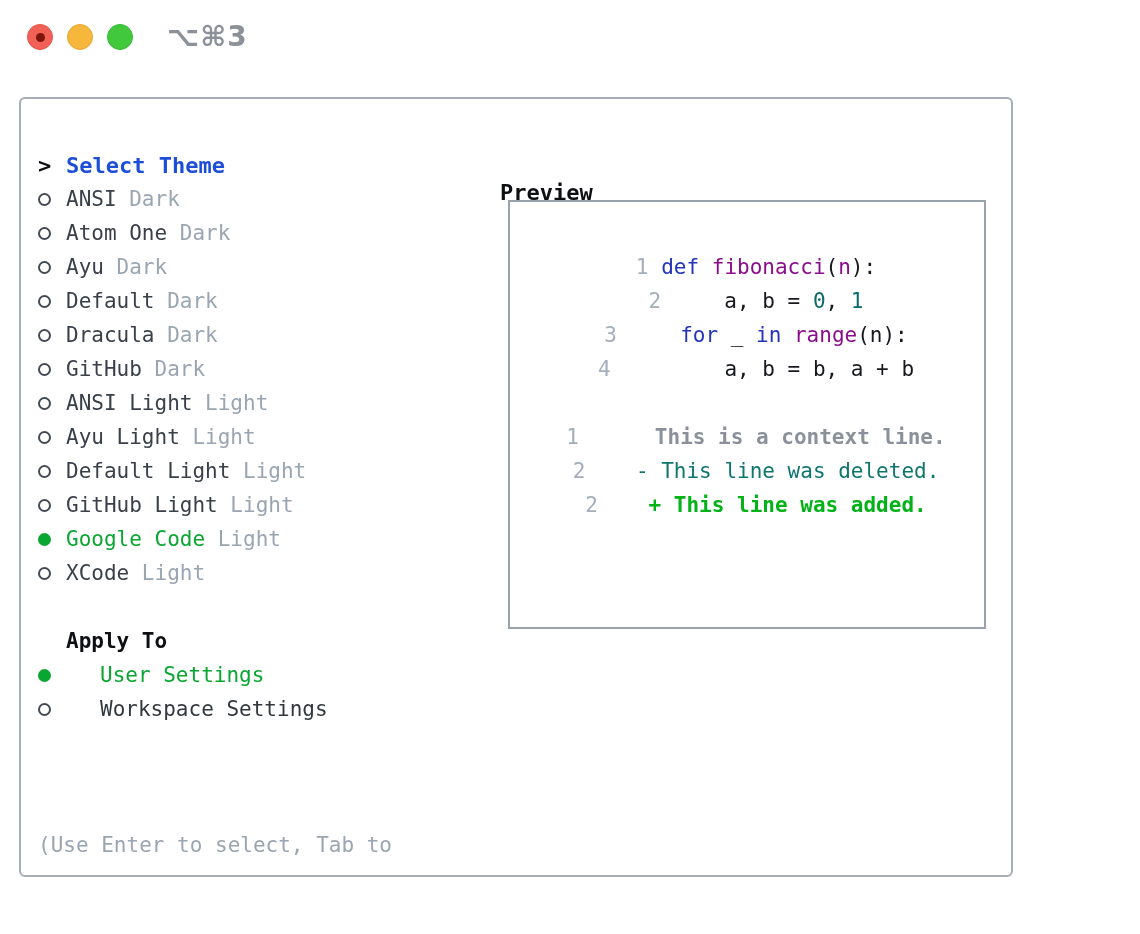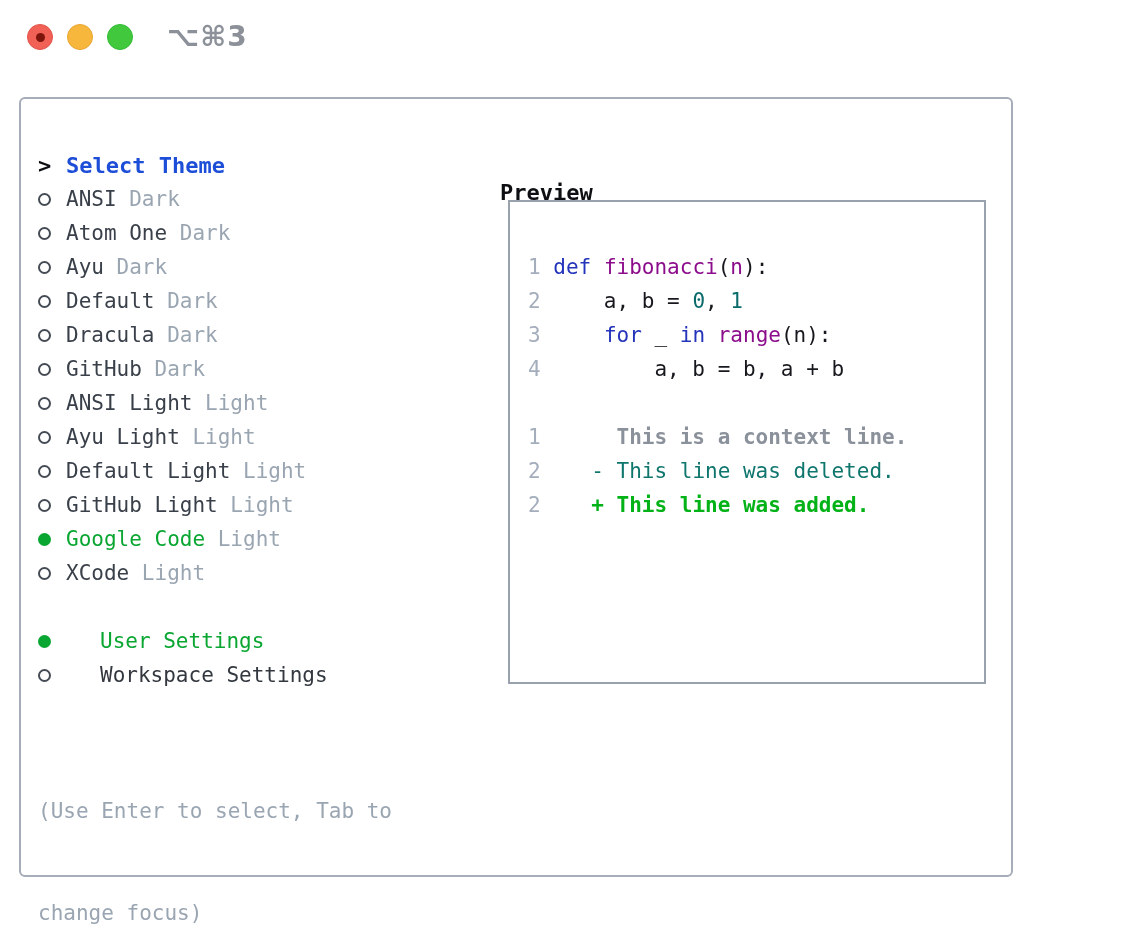--- a/index.html
+++ b/index.html
@@ -41,22 +41,22 @@
   .apply-item .name{color:#33383f;margin-left:34px;}
   .apply-item.sel .name{color:#0aa632;}
   .blank{height:34px;}
   .help{margin-top:0;color:#9aa5b2;font-size:21px;line-height:34px;white-space:pre;}
   
   .preview-header{
     position:absolute;left:500px;top:148px;height:34px;line-height:34px;
     font-weight:bold;color:#0d0f12;font-size:22px;
   }
   .preview-box{
-    position:absolute;left:508px;top:200px;width:478px;height:484px;
-    border:2px solid #99a1ad;box-sizing:border-box;background:#fff;
+    position:absolute;left:508px;top:200px;width:478px;height:429px;
+    border:2px solid #99a1ad;box-sizing:border-box;background:#fff;text-align:center;
   }
   .code-area{padding:48px 0 0 18px;font-size:21px;line-height:34px;}
   .cline{height:34px;white-space:pre;}
   .tok-lineno{color:#a4adbb;}
   .tok-plain{color:#16181d;}
   .tok-keyword{color:#2334bb;}
   .tok-function{color:#8c0d8c;}
   .tok-number{color:#0b6b6b;}
   .tok-context{color:#8b919b;font-weight:bold;}
   .tok-deleted{color:#0f766e;}
@@ -94,20 +94,24 @@
           <div class="row item"><span class="marker"><span class="radio"></span></span><span class="name">ANSI Light</span><span class="variant"> Light</span></div>
           <div class="row item"><span class="marker"><span class="radio"></span></span><span class="name">Ayu Light</span><span class="variant"> Light</span></div>
           <div class="row item"><span class="marker"><span class="radio"></span></span><span class="name">Default Light</span><span class="variant"> Light</span></div>
           <div class="row item"><span class="marker"><span class="radio"></span></span><span class="name">GitHub Light</span><span class="variant"> Light</span></div>
           <div class="row item sel"><span class="marker"><span class="radio sel"></span></span><span class="name">Google Code</span><span class="variant"> Light</span></div>
           <div class="row item"><span class="marker"><span class="radio"></span></span><span class="name">XCode</span><span class="variant"> Light</span></div>
         </div>
 
       <div class="blank"></div>
 
+      <div class="row">
+        <span class="marker"></span>
+        <span class="apply-header-text">Apply To</span>
+      </div>
 
       <div id="apply-list">
           <div class="row item apply-item sel"><span class="marker"><span class="radio sel"></span></span><span class="name">User Settings</span></div>
           <div class="row item apply-item"><span class="marker"><span class="radio"></span></span><span class="name">Workspace Settings</span></div>
         </div>
 
       <div class="blank"></div>
 
       <div class="help">
         <div>(Use Enter to select, Tab to</div>

